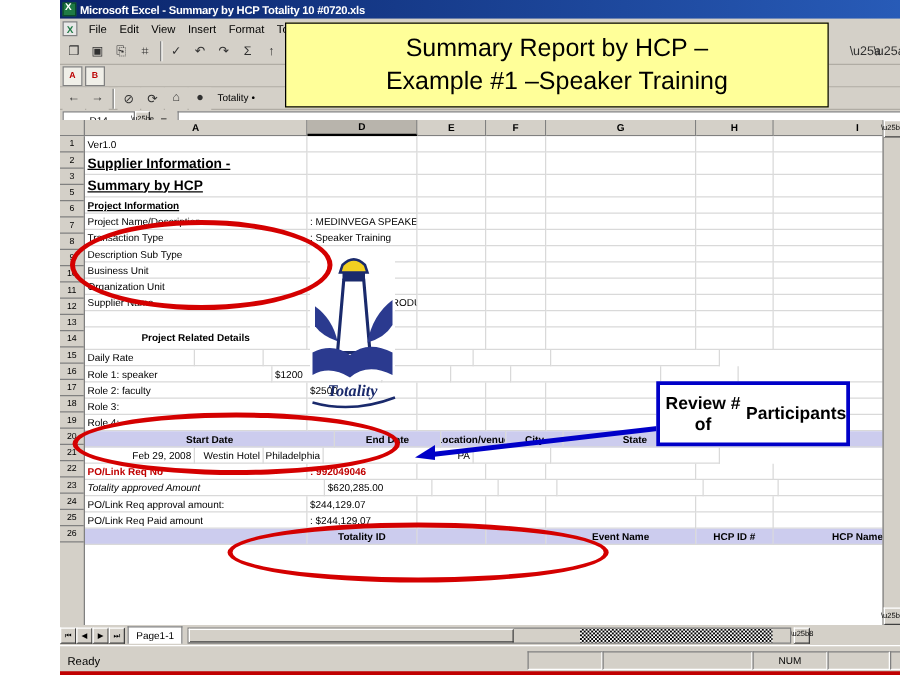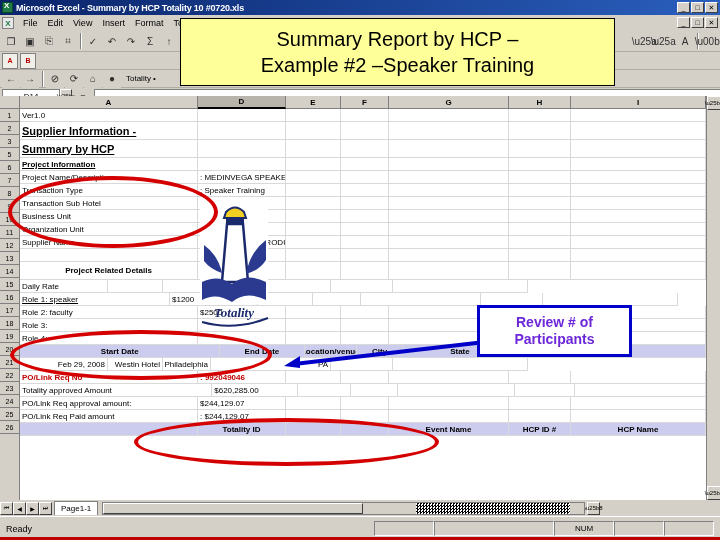--- a/index.html
+++ b/index.html
@@ -2,21 +2,21 @@
 <html><head>
 <meta charset="utf-8">
 <style>
   * { box-sizing: border-box; }
   html, body { margin:0; padding:0; }
   body {
     width:720px; height:540px; overflow:hidden;
     font-family:"Liberation Sans", sans-serif;
     background:#ffffff; position:relative;
   }
-  #app { position:absolute; inset:0; background:#d4d0c8; }
+  #app { position:absolute; inset:0; background:#d4d0c8;margin-left:48px; }
 
   
   .titlebar{
     position:absolute; left:0; top:0; width:720px; height:15px;
     background:linear-gradient(90deg,#0a246a,#2a5fbd);
     display:flex; align-items:center; padding:0 2px; color:#fff;
   }
   .tb-icon{ width:11px;height:11px;background:#1f7a45;border:1px solid #0b4b29;
     margin-right:3px; position:relative; flex:0 0 auto;}
   .tb-icon:after{content:"X";position:absolute;left:1px;top:-2px;font-size:8px;color:#fff;font-weight:bold;}
@@ -114,22 +114,22 @@
 
   
   .logo{ position:absolute; left:196px; top:104px; width:78px; height:130px; z-index:6;}
   .logo svg{ display:block; }
 
   
   .ellipse{ position:absolute; border:4px solid #d40000; border-radius:50%;
     z-index:20; pointer-events:none; }
   .arrow{ position:absolute; z-index:20; }
   .callout{ position:absolute; z-index:22; border:3px solid #0000c8; background:#fff;
-    color:#6d28d9; font-weight:bold; font-size:14px; text-align:center;
-    display:flex; flex-direction:column; align-items:center; justify-content:center;
+    color:#000000; font-weight:bold; font-size:14px; text-align:center;
+    display:flex; flex-direction:row; align-items:center; justify-content:center;
     line-height:1.25;}
   .banner{
     position:absolute; left:180px; top:18px; width:435px; height:68px;
     background:#ffff99; border:1px solid #000; z-index:40;
     display:flex; flex-direction:column; align-items:center; justify-content:center;
     font-size:20px; color:#000; line-height:1.3; text-align:center;
   }
 
   
   .vscroll{ position:absolute; right:0; top:96px; width:14px; height:404px;
@@ -325,21 +325,21 @@
         <div class="grow">
           <div class="gcell" style="width: 178px;">Transaction Type</div>
           <div class="gcell" style="width: 88px;">: Speaker Training</div>
           <div class="gcell" style="width: 55px;"></div>
           <div class="gcell" style="width: 48px;"></div>
           <div class="gcell" style="width: 120px;"></div>
           <div class="gcell" style="width: 62px;"></div>
           <div class="gcell" style="width: 135px;"></div>
         </div>
         <div class="grow">
-          <div class="gcell" style="width: 178px;">Transaction Sub Hotel</div>
+          <div class="gcell" style="width: 178px;">Description Sub Type</div>
           <div class="gcell" style="width: 88px;">...</div>
           <div class="gcell" style="width: 55px;"></div>
           <div class="gcell" style="width: 48px;"></div>
           <div class="gcell" style="width: 120px;"></div>
           <div class="gcell" style="width: 62px;"></div>
           <div class="gcell" style="width: 135px;"></div>
         </div>
         <div class="grow">
           <div class="gcell" style="width: 178px;">Business Unit</div>
           <div class="gcell" style="width: 88px;">: 17-Q</div>
@@ -387,21 +387,21 @@
         </div>
         <div class="grow">
           <div class="gcell" style="width: 88px;">Daily Rate</div>
           <div class="gcell" style="width: 55px;"></div>
           <div class="gcell" style="width: 48px;"></div>
           <div class="gcell" style="width: 120px;"></div>
           <div class="gcell" style="width: 62px;"></div>
           <div class="gcell" style="width: 135px;"></div>
         </div>
         <div class="grow">
-          <div class="gcell" style="width: 150px; text-decoration: underline;">Role 1: speaker</div>
+          <div class="gcell" style="width: 150px;">Role 1: speaker</div>
           <div class="gcell" style="width: 88px;">$1200</div>
           <div class="gcell" style="width: 55px;"></div>
           <div class="gcell" style="width: 48px;"></div>
           <div class="gcell" style="width: 120px;"></div>
           <div class="gcell" style="width: 62px;"></div>
           <div class="gcell" style="width: 135px;"></div>
         </div>
         <div class="grow">
           <div class="gcell" style="width: 178px;">Role 2: faculty</div>
           <div class="gcell" style="width: 88px;">$2500</div>
@@ -449,21 +449,21 @@
         <div class="grow">
           <div class="gcell cell-red" style="width: 178px;">PO/Link Req No</div>
           <div class="gcell cell-red" style="width: 88px;">: 992049046</div>
           <div class="gcell" style="width: 55px;"></div>
           <div class="gcell" style="width: 48px;"></div>
           <div class="gcell" style="width: 120px;"></div>
           <div class="gcell" style="width: 62px;"></div>
           <div class="gcell" style="width: 135px;"></div>
         </div>
         <div class="grow">
-          <div class="gcell" style="width: 198px;">Totality approved Amount</div>
+          <div class="gcell" style="width: 198px; font-style: italic;">Totality approved Amount</div>
           <div class="gcell" style="width: 88px;">$620,285.00</div>
           <div class="gcell" style="width: 55px;"></div>
           <div class="gcell" style="width: 48px;"></div>
           <div class="gcell" style="width: 120px;"></div>
           <div class="gcell" style="width: 62px;"></div>
           <div class="gcell" style="width: 135px;"></div>
         </div>
         <div class="grow">
           <div class="gcell" style="width: 178px;">PO/Link Req approval amount:</div>
           <div class="gcell" style="width: 88px;">$244,129.07</div>
@@ -545,17 +545,17 @@
     <polygon points="4,28 20,18 20,30" fill="#0000c8"></polygon>
   </svg>
 
   <div class="callout" style="left:477px;top:305px;width:155px;height:52px;">
     <span>Review # of</span>
     <span>Participants</span>
   </div>
 
   <div class="banner">
     <div>Summary Report by HCP –</div>
-    <div>Example #2 –Speaker Training</div>
+    <div>Example #1 –Speaker Training</div>
   </div>
 
   <div class="redline"></div>
 </div>
 
 </body></html>

